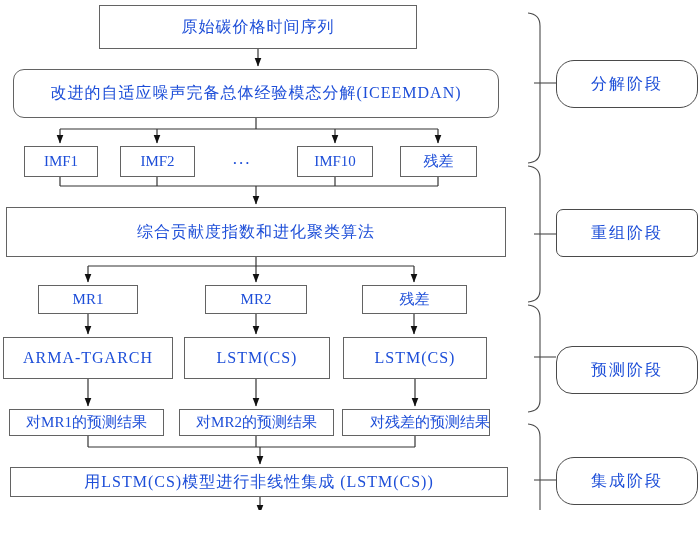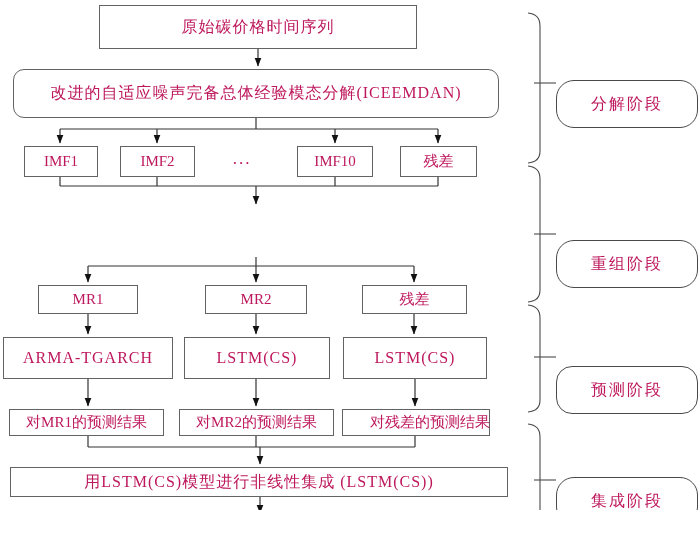--- a/index.html
+++ b/index.html
@@ -1,21 +1,21 @@
 <!DOCTYPE html>
 <html><head>
 <meta charset="utf-8">
 <style>
   html,body{margin:0;padding:0;background:#ffffff;}
   .canvas{
     position:relative;
     width:700px;height:510px;
     background:#ffffff;
     font-family:"Liberation Serif","DejaVu Serif",serif;
-    color:#be185d;
+    color:#1d4ed8;
     overflow:hidden;
   }
   svg.wires{position:absolute;left:0;top:0;width:700px;height:552px;}
   .node{
     position:absolute;
     border:1px solid #636363;
     background:#ffffff;
     display:flex;align-items:center;justify-content:center;
     text-align:center;
     font-size:15px;
@@ -25,21 +25,21 @@
   }
   .node.big{font-size:16px;letter-spacing:1px;}
   .node.plain{border:none;background:transparent;font-size:17px;letter-spacing:2px;}
   .stage{
     position:absolute;
     left:556px;width:140px;height:46px;
     border:1px solid #4a4a4a;
     border-radius:18px;
     background:#ffffff;
     display:flex;align-items:center;justify-content:center;
-    font-size:16px;letter-spacing:2px;margin-top:20px;
+    font-size:16px;letter-spacing:2px;
   }
 </style>
 </head>
 <body>
 
 <div class="canvas">
 
   <svg class="wires" viewBox="0 0 700 552" xmlns="http://www.w3.org/2000/svg">
     <defs>
       <marker id="ah" markerWidth="10" markerHeight="8" refX="8.5" refY="3.5" orient="auto" markerUnits="userSpaceOnUse">
@@ -102,35 +102,36 @@
   <div class="node big" style="left:99px;top:5px;width:318px;height:44px;">原始碳价格时间序列</div>
 
   <div class="node big" style="left:13px;top:69px;width:486px;height:49px;border-radius:11px;">改进的自适应噪声完备总体经验模态分解(ICEEMDAN)</div>
 
   <div class="node" style="left:24px;top:146px;width:74px;height:31px;">IMF1</div>
   <div class="node" style="left:120px;top:146px;width:75px;height:31px;">IMF2</div>
   <div class="node plain" style="left:226px;top:143px;width:32px;height:31px;">...</div>
   <div class="node" style="left:297px;top:146px;width:76px;height:31px;">IMF10</div>
   <div class="node" style="left:400px;top:146px;width:77px;height:31px;">残差</div>
 
+  <div class="node big" style="left:6px;top:207px;width:500px;height:50px;">综合贡献度指数和进化聚类算法</div>
 
   <div class="node" style="left:38px;top:285px;width:100px;height:29px;">MR1</div>
   <div class="node" style="left:205px;top:285px;width:102px;height:29px;">MR2</div>
   <div class="node" style="left:362px;top:285px;width:105px;height:29px;">残差</div>
 
   <div class="node big" style="left:3px;top:337px;width:170px;height:42px;">ARMA-TGARCH</div>
   <div class="node big" style="left:184px;top:337px;width:146px;height:42px;">LSTM(CS)</div>
   <div class="node big" style="left:343px;top:337px;width:144px;height:42px;">LSTM(CS)</div>
 
   <div class="node" style="left:9px;top:409px;width:155px;height:27px;">对MR1的预测结果</div>
   <div class="node" style="left:179px;top:409px;width:155px;height:27px;">对MR2的预测结果</div>
   <div class="node" style="left:342px;top:409px;width:148px;height:27px;padding-left:28px;">对残差的预测结果</div>
 
   <div class="node big" style="left:10px;top:467px;width:498px;height:30px;">用LSTM(CS)模型进行非线性集成 (LSTM(CS))</div>
 
   <div class="node" style="left:163px;top:516px;width:225px;height:31px;">最终的预测结果</div>
 
   <div class="stage" style="top:60px;">分解阶段</div>
-  <div class="stage" style="top:220px;">重组阶段</div>
+  <div class="stage" style="top:209px;border-radius:7px;">重组阶段</div>
   <div class="stage" style="top:346px;border-radius:16px;">预测阶段</div>
   <div class="stage" style="top:457px;">集成阶段</div>
 
 </div>
 
 </body></html>

